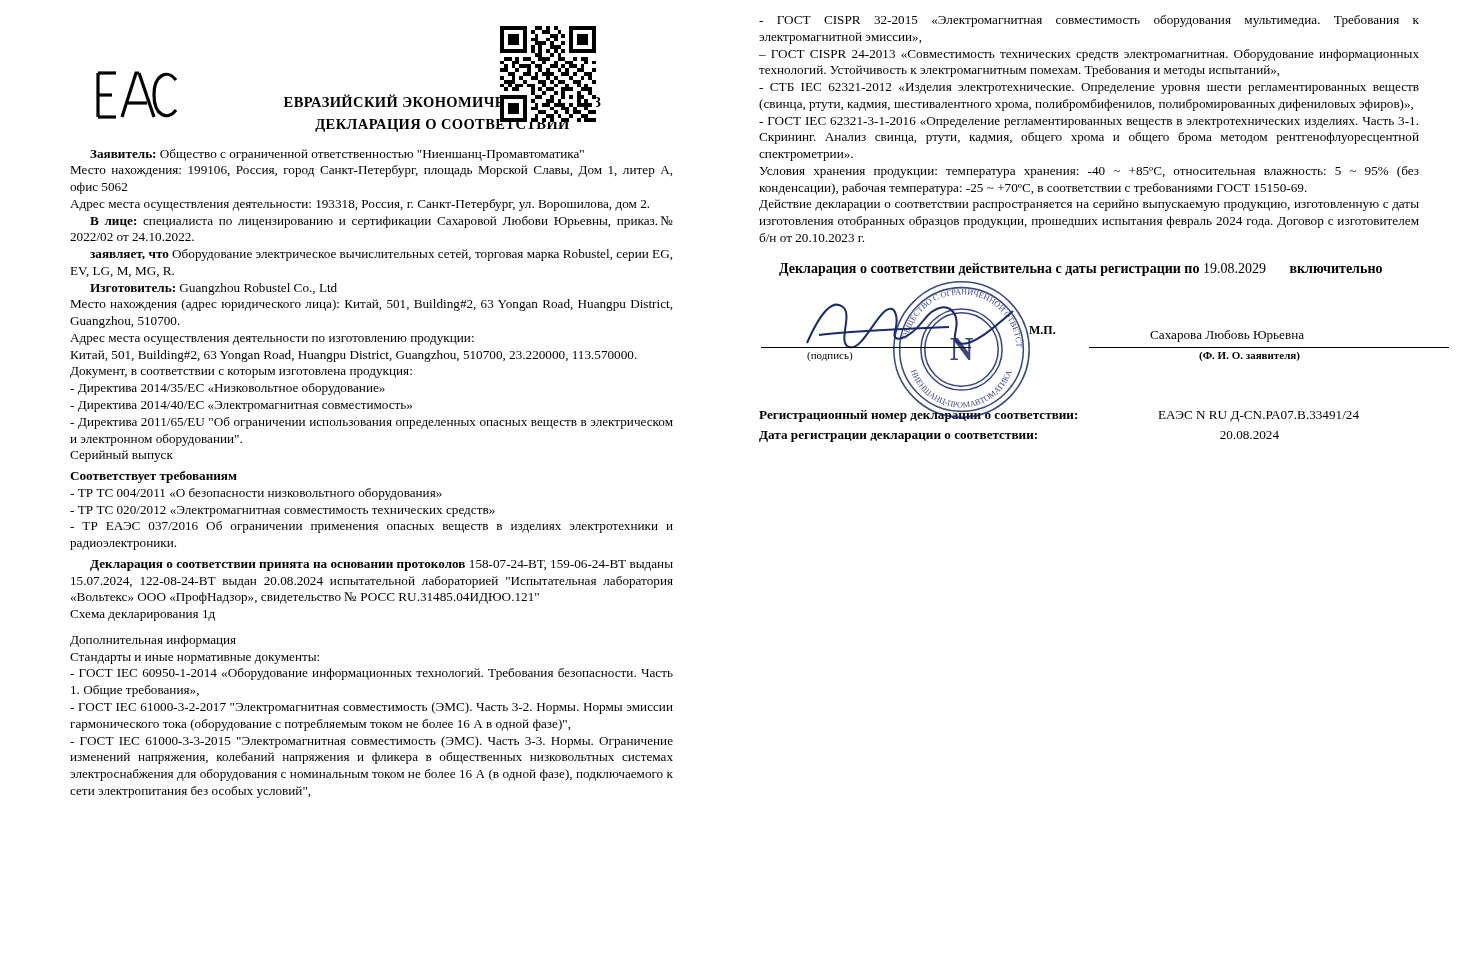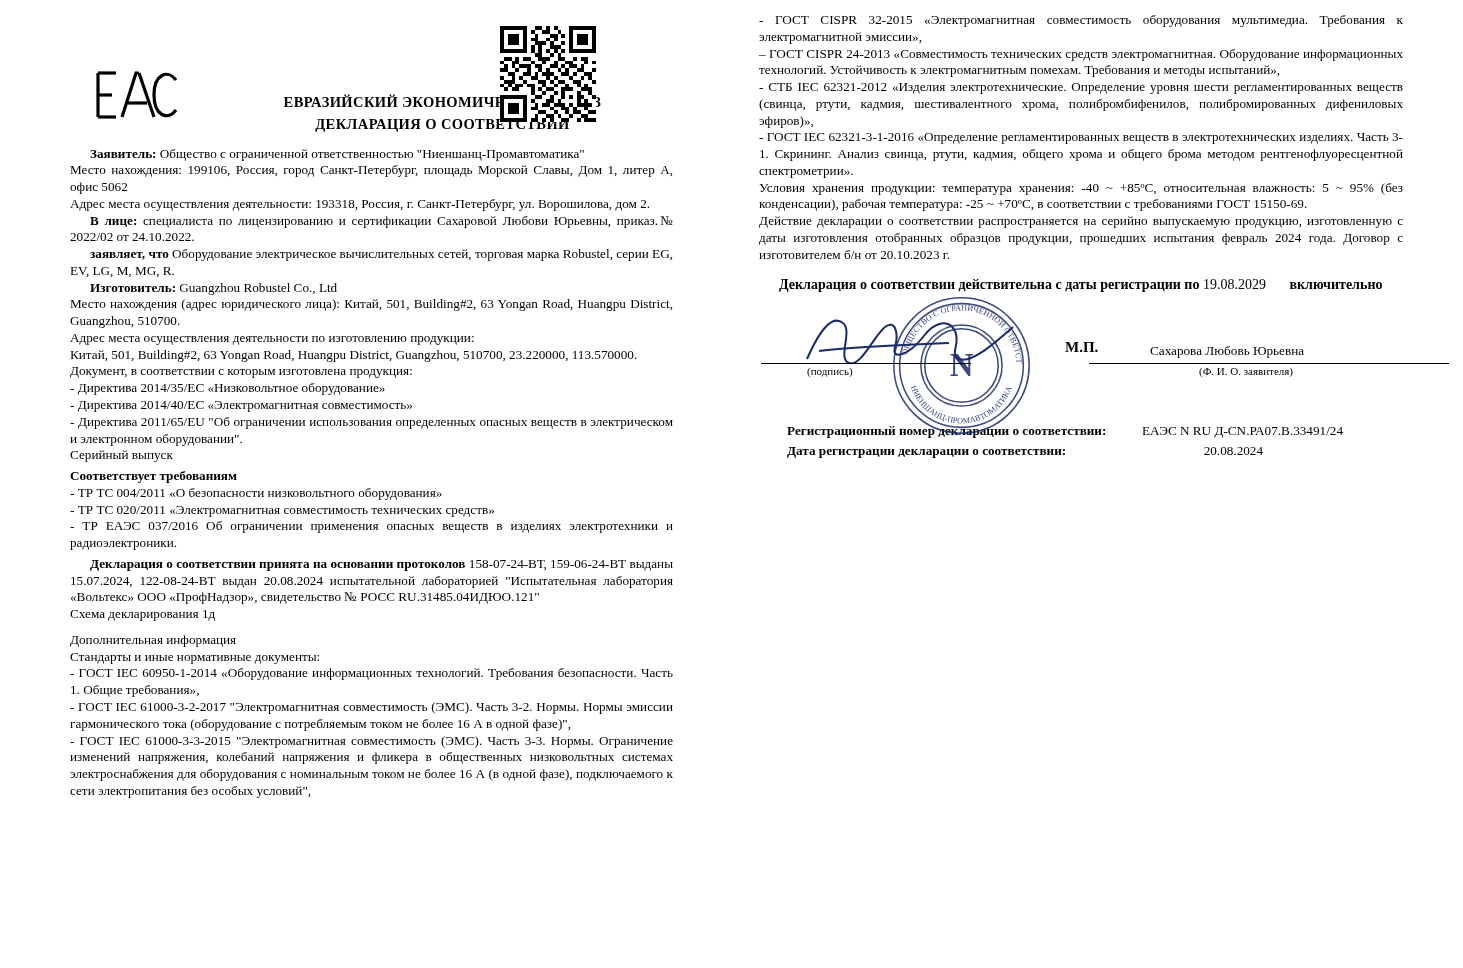--- a/index.html
+++ b/index.html
@@ -23,21 +23,21 @@
   .col {
     box-sizing: border-box;
     position: relative;
   }
   .col-left {
     width: 731px;
     padding: 14px 58px 0 70px;
   }
   .col-right {
     width: 732px;
-    padding: 12px 60px 0 28px;
+    padding: 12px 44px 0 28px;
   }
   p, div.t {
     margin: 0;
     font-size: 13.2px;
     line-height: 1.27;
     text-align: justify;
   }
   .b { font-weight: bold; margin-left: 20px; }
   .header-block {
     display: flex;
@@ -108,54 +108,53 @@
     position: absolute;
     left: 48px;
     top: 50px;
     font-size: 11px;
   }
   .sig-cap-right {
     position: absolute;
     left: 440px;
     top: 50px;
     font-size: 11px;
+    font-weight: bold;
   }
   .sig-name {
     position: absolute;
     left: 391px;
     top: 28px;
     font-size: 13.2px;
   }
   .mp {
     position: absolute;
     left: 270px;
     top: 24px;
-    font-size: 15px;
+    font-size: 12px;
     font-weight: bold;
-    margin-left: 36px;
   }
   .scribble {
     position: absolute;
     left: 40px;
     top: -8px;
     width: 230px;
     height: 70px;
   }
   .stamp {
     position: absolute;
     left: 130px;
     top: -22px;
     width: 145px;
     height: 145px;
     opacity: .85;
   }
   .reg-rows {
     margin-top: 26px;
     font-size: 13.2px;
-    margin-left: 28px;
   }
   .reg-row {
     display: flex;
     justify-content: space-between;
     line-height: 1.5;
   }
   .reg-row .lbl { font-weight: bold; }
   .reg-row .val { padding-right: 60px; }
   .reg-row.second .val { padding-right: 140px; }
 </style>
@@ -391,21 +390,21 @@
     <div class="t">Китай, 501, Building#2, 63 Yongan Road, Huangpu District, Guangzhou, 510700, 23.220000, 113.570000.</div>
     <div class="t line">Документ, в соответствии с которым изготовлена продукция:</div>
     <div class="t">- Директива 2014/35/ЕС «Низковольтное оборудование»</div>
     <div class="t">- Директива 2014/40/ЕС «Электромагнитная совместимость»</div>
     <div class="t">- Директива 2011/65/EU "Об ограничении использования определенных опасных веществ в электрическом и электронном оборудовании".</div>
     <div class="t line">Серийный выпуск</div>
 
     <div class="small-gap"></div>
     <div class="t b line">Соответствует требованиям</div>
     <div class="t">- ТР ТС 004/2011 «О безопасности низковольтного оборудования»</div>
-    <div class="t">- ТР ТС 020/2011 «Электромагнитная совместимость технических средств»</div>
+    <div class="t">- ТР ТС 020/2012 «Электромагнитная совместимость технических средств»</div>
     <div class="t">- ТР ЕАЭС 037/2016 Об ограничении применения опасных веществ в изделиях электротехники и радиоэлектроники.</div>
 
     <div class="small-gap"></div>
     <div class="t line"><span class="b">Декларация о соответствии принята на основании протоколов</span><span> 158-07-24-ВТ, 159-06-24-ВТ выданы 15.07.2024, 122-08-24-ВТ выдан 20.08.2024   испытательной лабораторией "Испытательная лаборатория «Вольтекс» ООО «ПрофНадзор», свидетельство № РОСС RU.31485.04ИДЮО.121"</span></div>
     <div class="t line"> Схема декларирования 1д</div>
 
     <div class="gap"></div>
     <div class="t line"> Дополнительная информация</div>
     <div class="t"> Стандарты и иные нормативные документы:</div>
     <div class="t">- ГОСТ IEC 60950-1-2014 «Оборудование информационных технологий. Требования безопасности. Часть 1. Общие требования»,</div>

